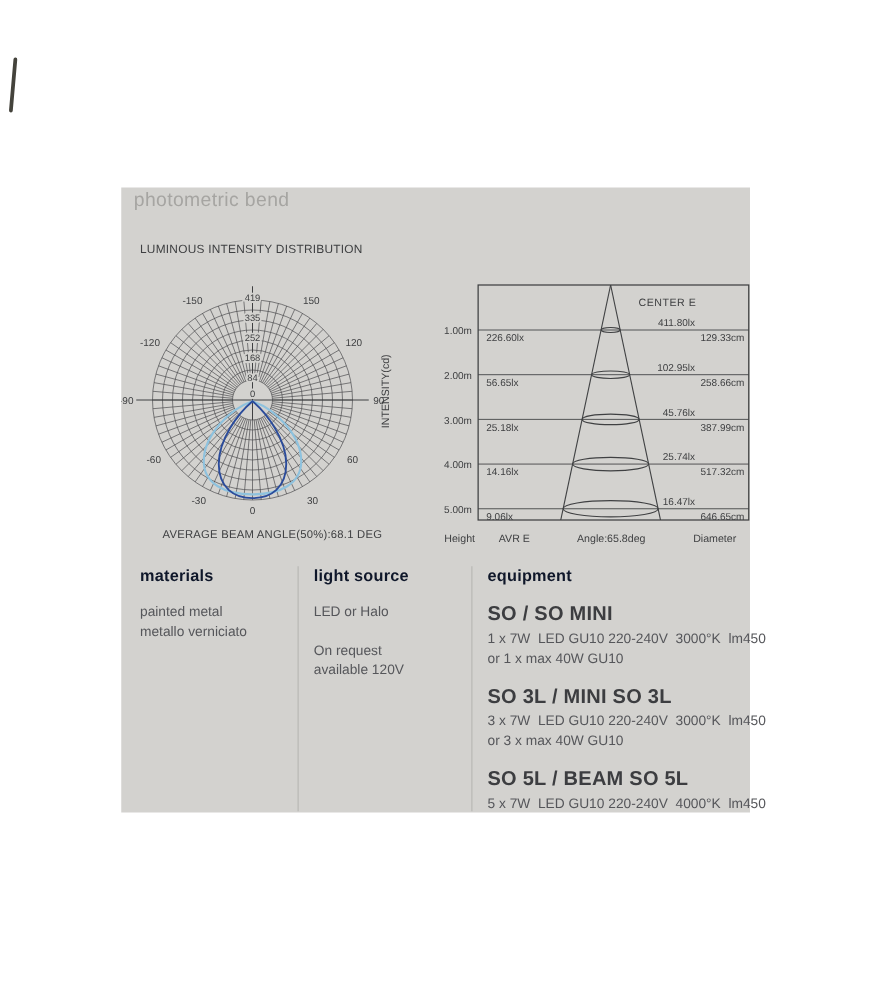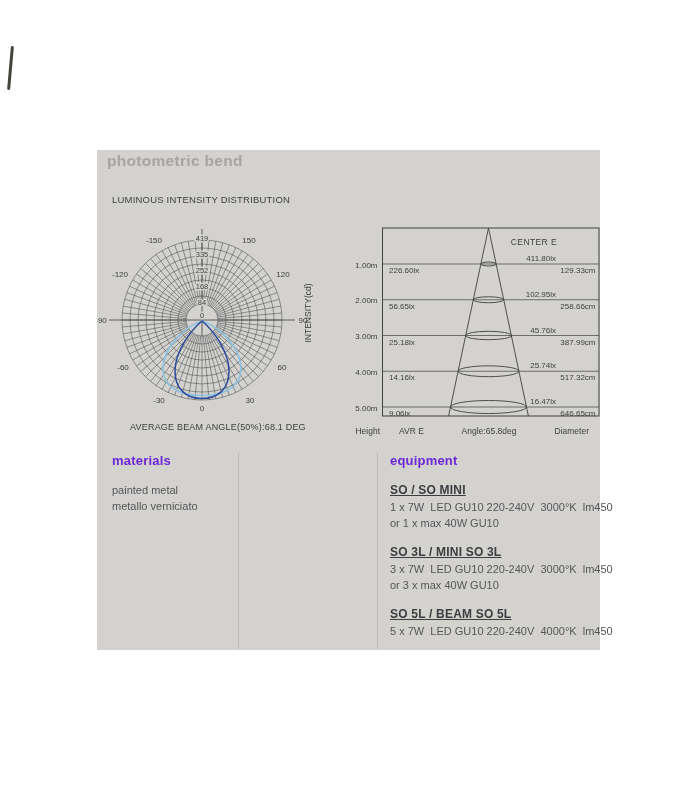--- a/index.html
+++ b/index.html
@@ -10,40 +10,40 @@
   .stray-mark{
     position:absolute;left:9px;top:46px;width:3px;height:44px;
     background:#44433c;transform:rotate(5deg);border-radius:2px;
   }
   .panel{
     position:absolute;left:97px;top:150px;width:503px;height:500px;
     background:#d3d2cf;
   }
   .panel-title{
     position:absolute;left:10px;top:2px;
-    font-size:15.5px;font-weight:bold;color:#a6a5a2;letter-spacing:.3px;
+    font-size:15.5px;font-weight:normal;color:#a6a5a2;letter-spacing:.3px;
   }
   .section-title{
     position:absolute;left:15px;top:44px;
     font-size:9.5px;color:#3f4042;letter-spacing:.2px;text-align:right;
   }
   .charts-svg{position:absolute;left:0;top:0;width:503px;height:310px;}
   .charts-svg text{font-family:"Liberation Sans", sans-serif;fill:#3f4042;}
   .vdiv{position:absolute;width:1px;background:#bab9b6;top:303px;height:196px;}
   .vdiv.d1{left:141px;}
   .vdiv.d2{left:280px;}
   .col{position:absolute;top:303px;}
   .col-materials{left:15px;width:120px;}
   .col-light{left:154px;width:120px;}
   .col-equip{left:293px;width:205px;}
-  .col-header{font-size:13px;font-weight:bold;color:#6d28d9;margin:0 0 15px 0;letter-spacing:.2px;}
+  .col-header{font-size:13px;font-weight:bold;color:#0f172a;margin:0 0 15px 0;letter-spacing:.2px;}
   .body-line{font-size:11px;color:#55565a;line-height:15.5px;white-space:pre;}
   .gap{height:15px;}
   .product{margin-bottom:14px;}
-  .product-name{font-size:12px;font-weight:bold;color:#3c3d40;margin:0 0 3px 0;letter-spacing:.2px;text-decoration:underline;}
+  .product-name{font-size:16px;font-weight:bold;color:#3c3d40;margin:0 0 3px 0;letter-spacing:.2px;}
 </style>
 </head>
 <body>
 
 <div class="stray-mark"></div>
 
 <div class="panel">
   <div class="panel-title">photometric bend</div>
   <div class="section-title">LUMINOUS INTENSITY DISTRIBUTION</div>
 
@@ -236,20 +236,27 @@
 
   <div class="vdiv d1"></div>
   <div class="vdiv d2"></div>
 
   <div class="col col-materials">
     <div class="col-header">materials</div>
     <div class="body-line">painted metal</div>
     <div class="body-line">metallo verniciato</div>
   </div>
 
+  <div class="col col-light">
+    <div class="col-header">light source</div>
+    <div class="body-line">LED or Halo</div>
+    <div class="gap"></div>
+    <div class="body-line">On request</div>
+    <div class="body-line">available 120V</div>
+  </div>
 
   <div class="col col-equip">
     <div class="col-header">equipment</div>
 
     <div class="product">
       <div class="product-name">SO / SO MINI</div>
       <div class="body-line">1 x 7W  LED GU10 220-240V  3000°K  lm450</div>
       <div class="body-line">or 1 x max 40W GU10</div>
     </div>
 

